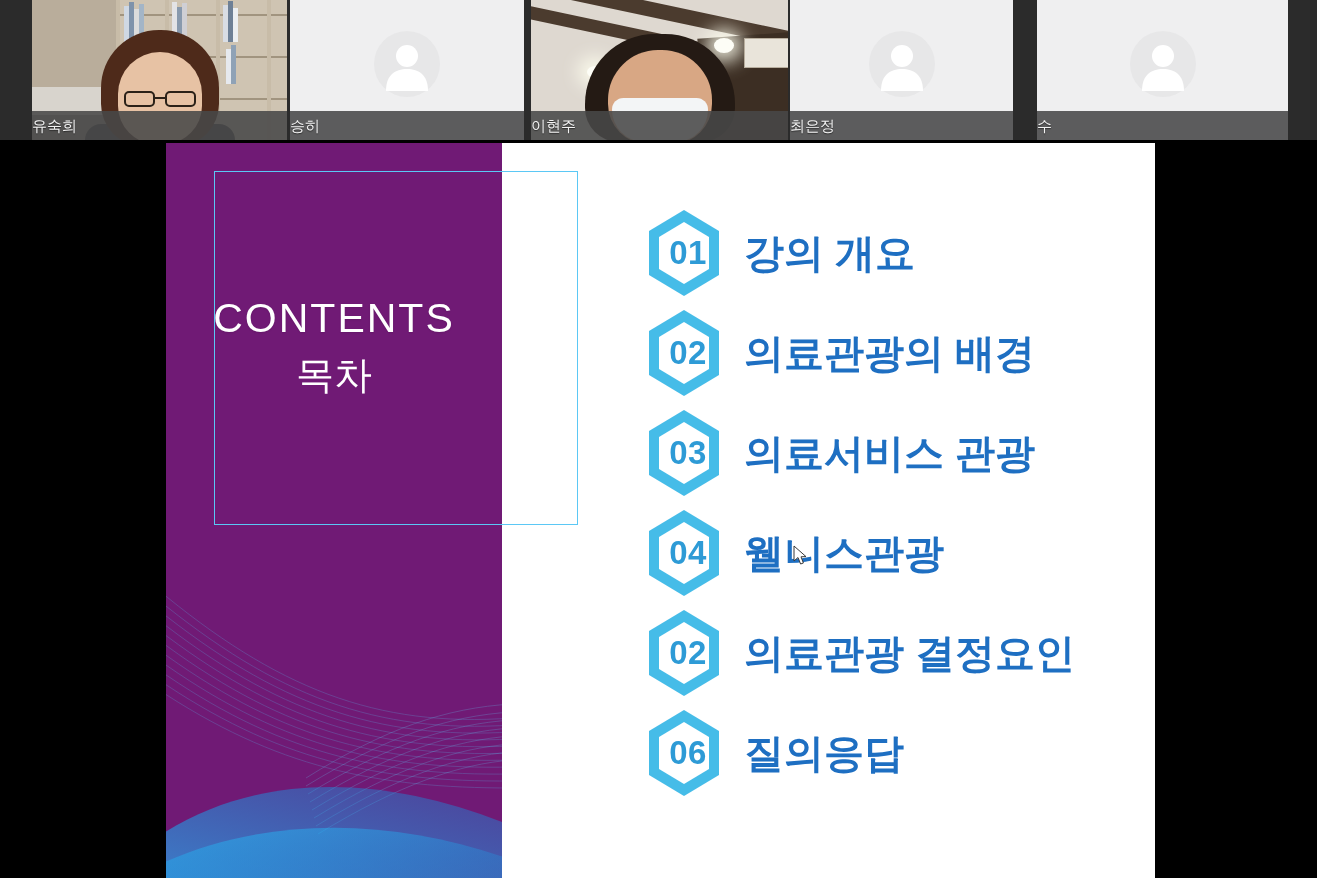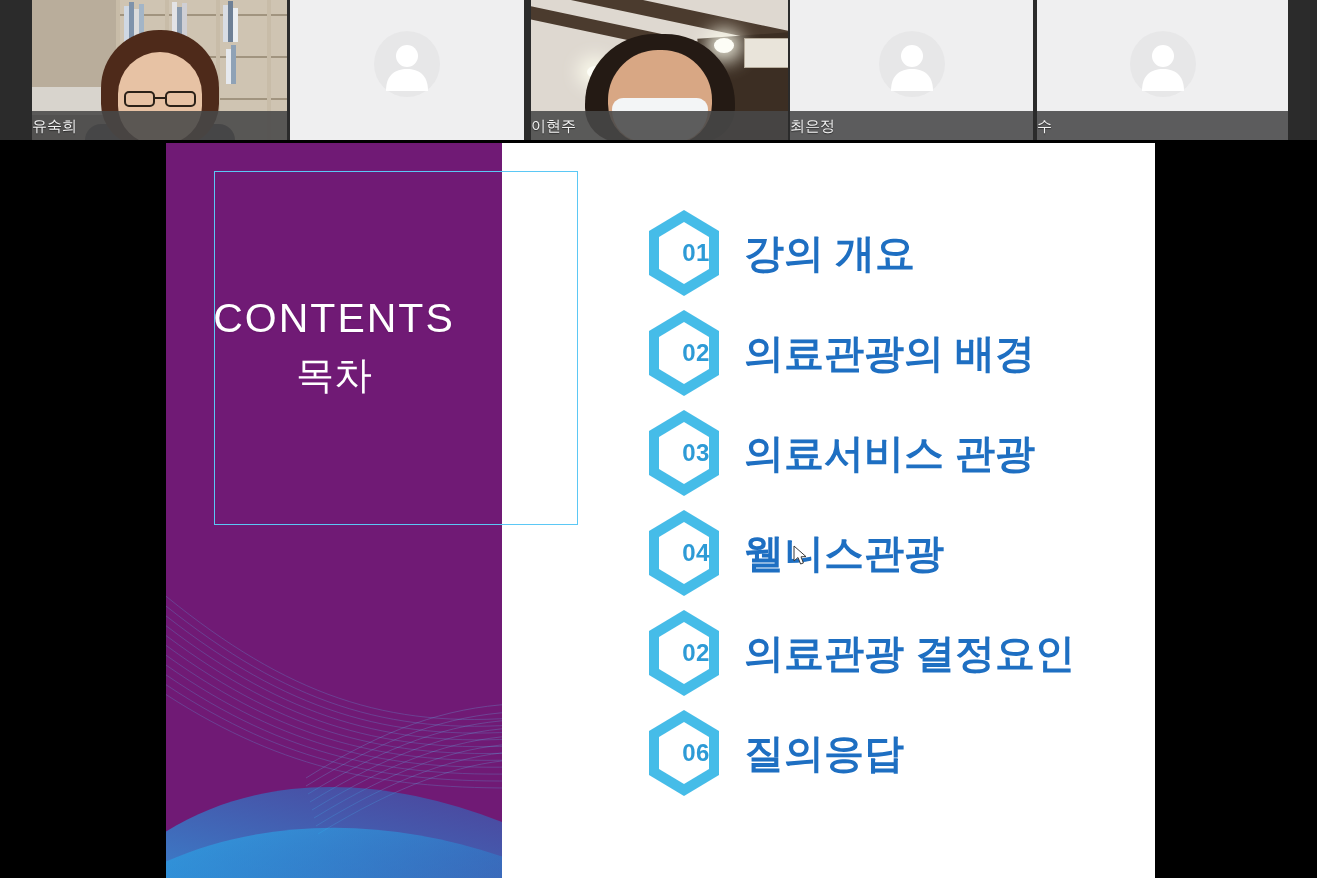--- a/index.html
+++ b/index.html
@@ -120,23 +120,23 @@
   }
 
   
   .toc { position:absolute; left:478px; top:60px; width:500px; }
   .toc-row {
     position:relative; height:100px; display:flex; align-items:center;
   }
   .hexwrap { position:relative; width:80px; height:92px; flex:0 0 80px; }
   .hexwrap svg { position:absolute; left:0; top:0; }
   .hexnum {
-    position:absolute; left:12px; top:0; width:80px; height:92px;
+    position:absolute; left:4px; top:0; width:80px; height:92px;
     display:flex; align-items:center; justify-content:center;
-    font-size:24px; font-weight:bold; color:#2E9BD6;
+    font-size:33px; font-weight:bold; color:#2E9BD6;
     letter-spacing:0.5px;
   }
   .toc-label {
     margin-left:20px; font-size:40px; font-weight:bold;
     color:#1E6FC2; white-space:nowrap;
     text-shadow:0 1px 0 rgba(255,255,255,0.6);
   }
 
   
   .cursor { position:absolute; left:793px; top:545px; width:16px; height:22px; z-index:40; }
@@ -194,40 +194,41 @@
 
     <div class="tile" style="left:290px; width:234px;">
       <div class="avatar-bg"></div>
       <div class="avatar-circle"></div>
       <div class="avatar-glyph" style="left:50%;top:46%;transform:translate(-50%,-50%);">
         <svg width="66" height="66" viewBox="0 0 66 66">
           <circle cx="33" cy="25" r="11" fill="#ffffff"></circle>
           <path d="M12 60 C12 44 21 38 33 38 C45 38 54 44 54 60 Z" fill="#ffffff"></path>
         </svg>
       </div>
+      <div class="tile-name">승히</div>
     </div>
 
     <div class="tile" style="left:531px; width:257px;">
       <div class="tile-video">
         <div class="ceiling">
           <div class="beam" style="left:-20px;top:4px;width:300px;height:15px;transform:rotate(12deg);"></div>
           <div class="beam" style="left:-30px;top:34px;width:320px;height:13px;transform:rotate(12deg);"></div>
           <div class="beam" style="left:170px;top:34px;width:130px;height:110px;transform:rotate(-4deg);background:#3c2e23;"></div>
           <div class="clight" style="left:56px;top:66px;width:16px;height:12px;"></div>
           <div class="clight" style="left:183px;top:38px;width:20px;height:15px;"></div>
           <div class="cpanel" style="left:213px;top:38px;width:46px;height:30px;"></div>
           <div class="p3-hair"></div>
           <div class="p3-face"></div>
           <div class="p3-mask"></div>
         </div>
       </div>
       <div class="tile-name">이현주</div>
     </div>
 
-    <div class="tile" style="left:790px; width:243px;">
+    <div class="tile" style="left:790px; width:223px;">
       <div class="avatar-bg"></div>
       <div class="avatar-circle"></div>
       <div class="avatar-glyph" style="left:50%;top:46%;transform:translate(-50%,-50%);">
         <svg width="66" height="66" viewBox="0 0 66 66">
           <circle cx="33" cy="25" r="11" fill="#ffffff"></circle>
           <path d="M12 60 C12 44 21 38 33 38 C45 38 54 44 54 60 Z" fill="#ffffff"></path>
         </svg>
       </div>
       <div class="tile-name">최은정</div>
     </div>

